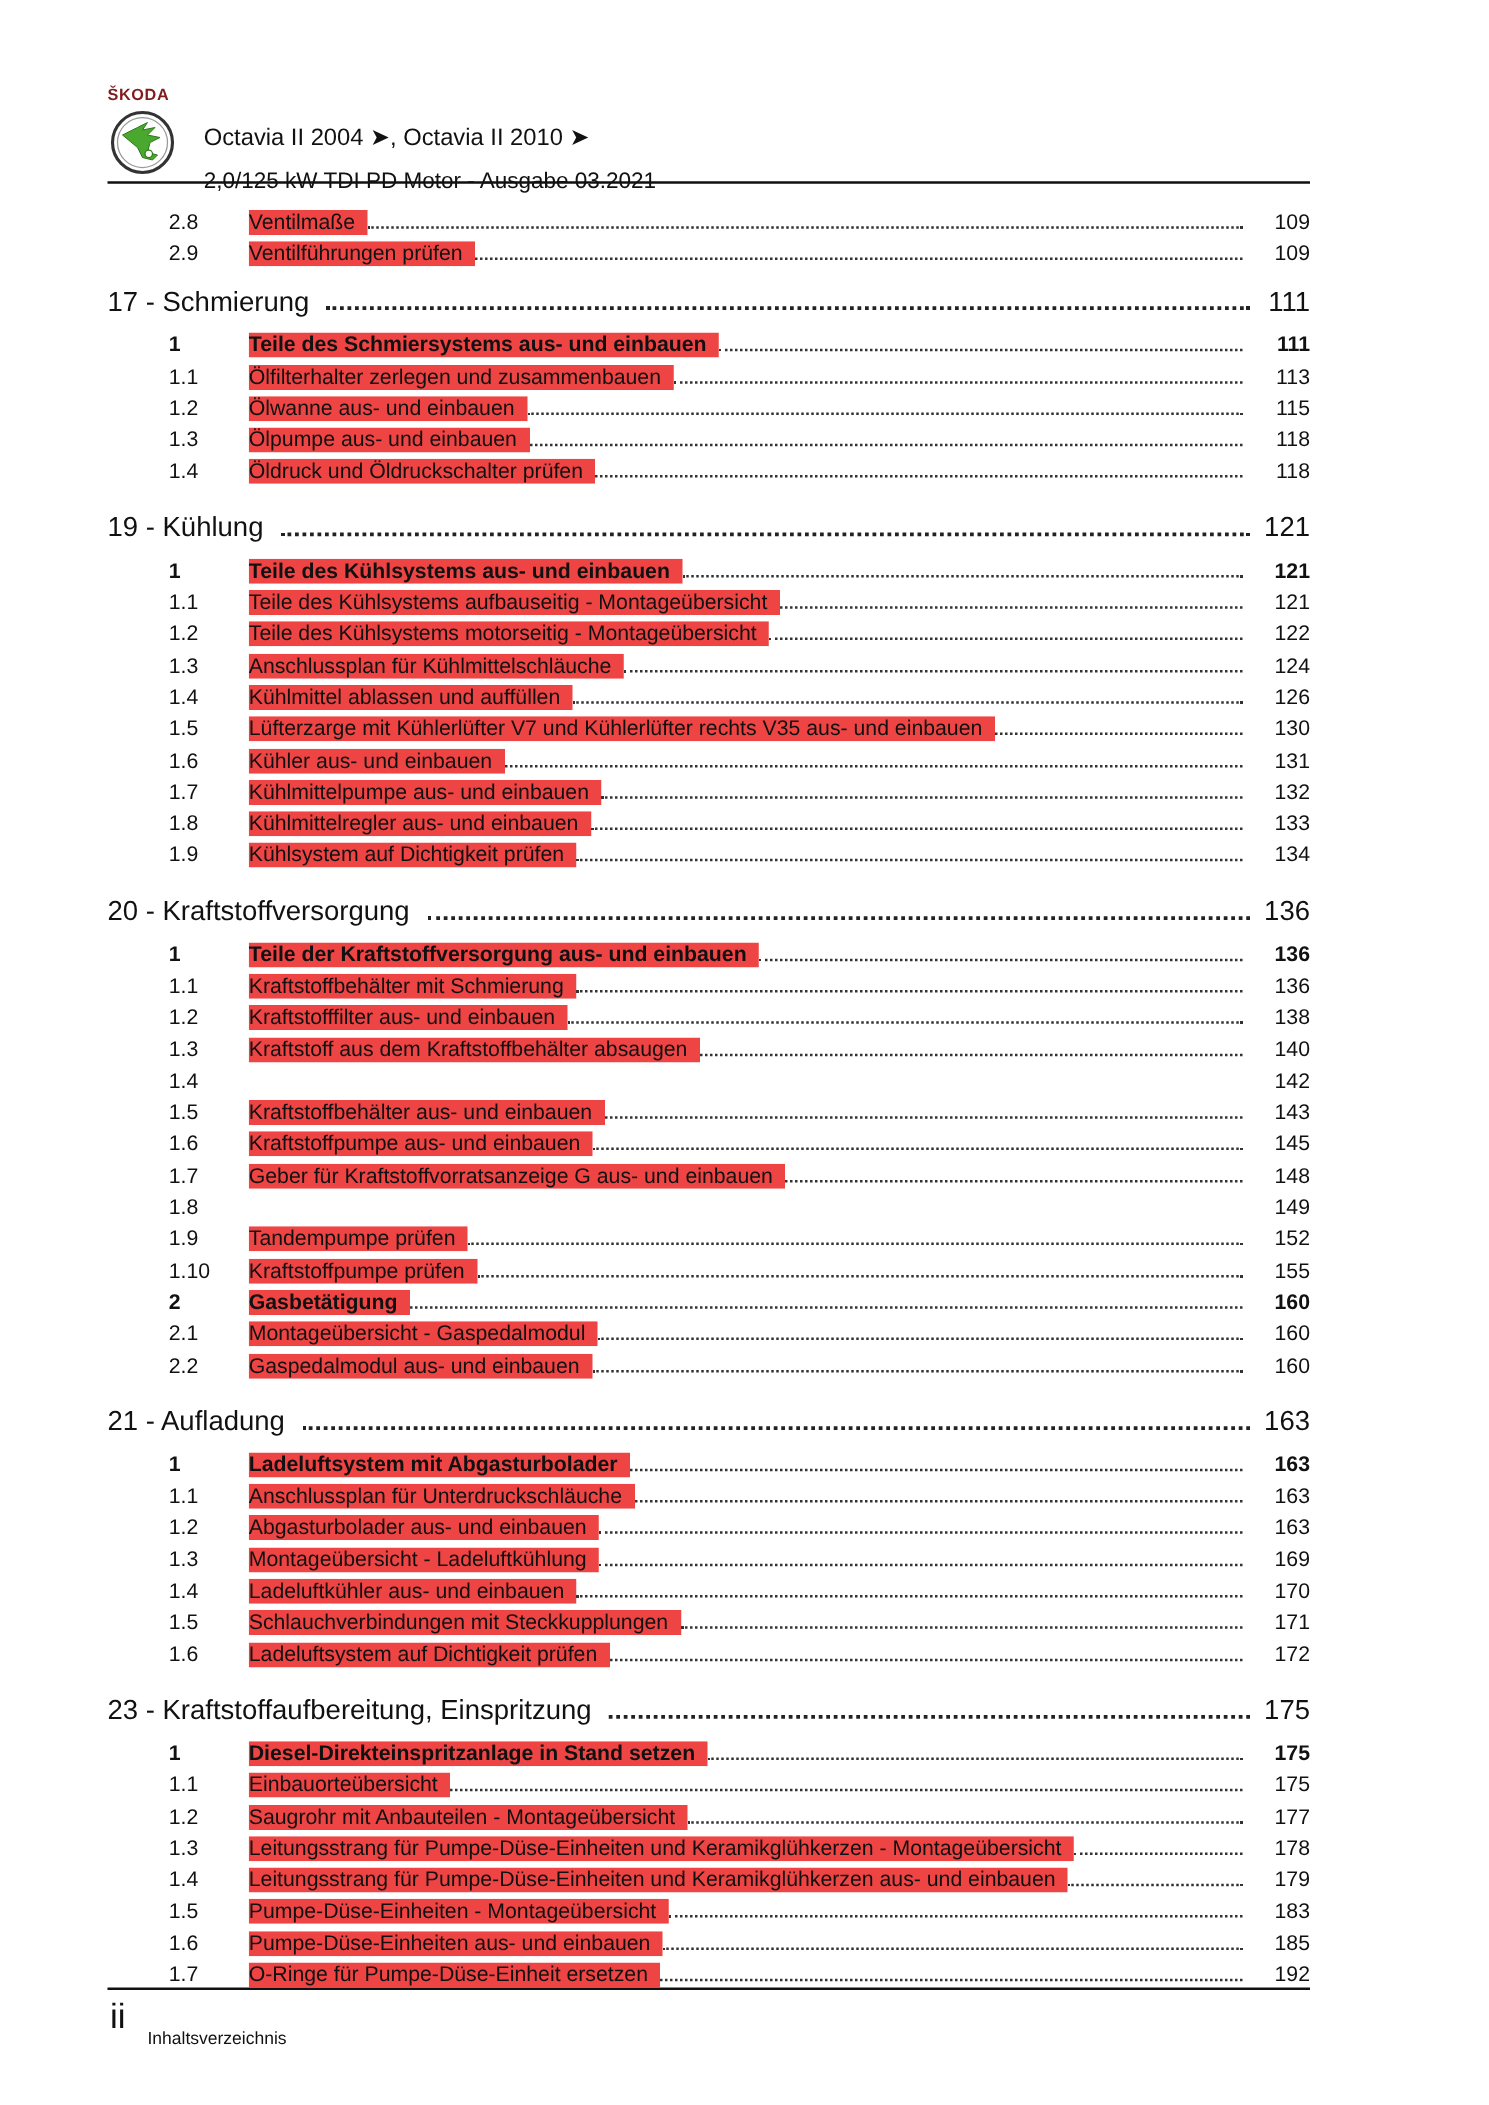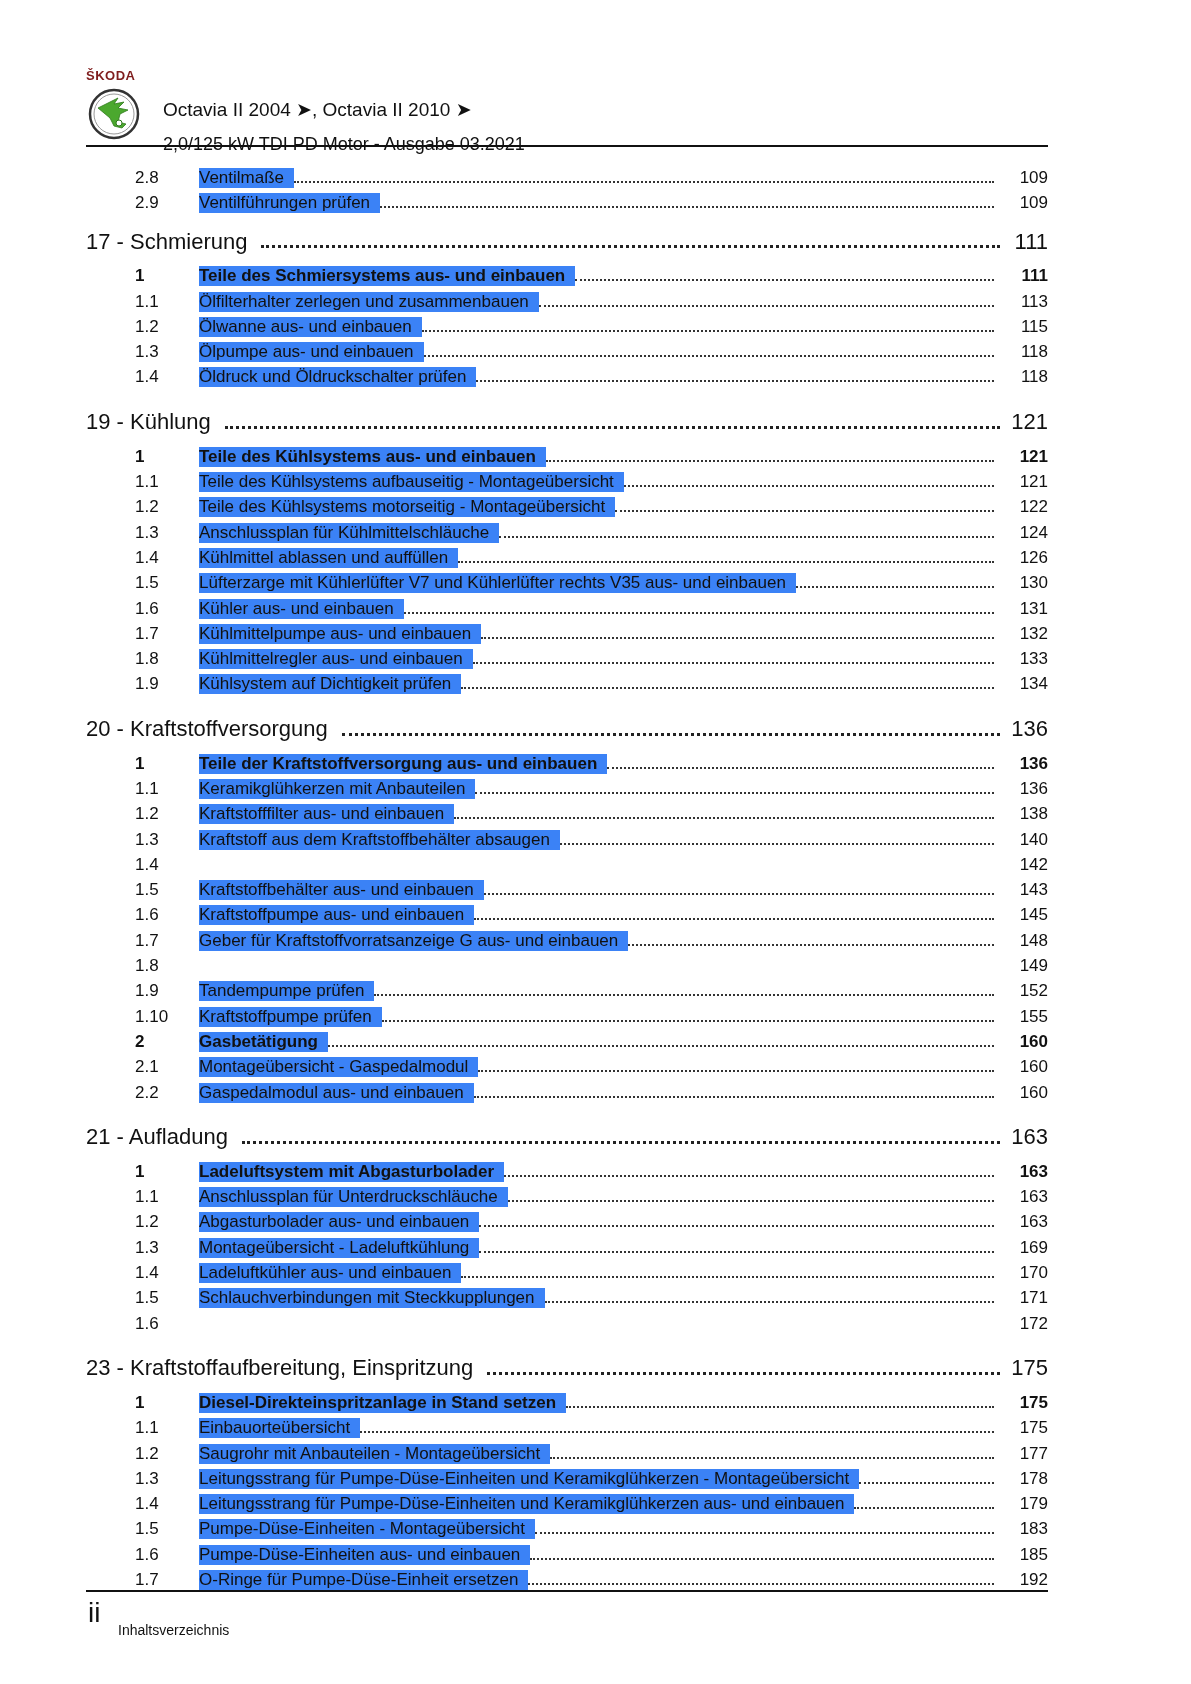--- a/index.html
+++ b/index.html
@@ -8,21 +8,21 @@
   .header { position: absolute; left: 86px; top: 68px; width: 962px; height: 78px; }
   .brand { position: absolute; left: 0; top: 0; font-weight: bold; font-size: 13px; letter-spacing: 0.5px; color: #7f1d1d; }
   .logo { position: absolute; left: 2px; top: 20px; width: 52px; height: 52px; }
   .title1 { position: absolute; left: 77px; top: 30px; font-size: 19px; color: #111; }
   .title2 { position: absolute; left: 77px; top: 66px; font-size: 18px; color: #111; }
   .rule-top { position: absolute; left: 86px; top: 145px; width: 962px; height: 2px; background: #111; }
   .toc { position: absolute; left: 86px; top: 165px; width: 962px; }
   .row { position: relative; height: 25.3px; display: flex; align-items: center; font-size: 17px; white-space: nowrap; }
   .row .num { position: absolute; left: 49px; }
   .row .ttl { position: absolute; left: 113px; right: 48px; display: flex; align-items: center; overflow: hidden; }
-  .row .ttl .txt { flex: 0 0 auto; padding-right: 10px; background: #3b82f6; }
+  .row .ttl .txt { flex: 0 0 auto; padding-right: 10px; background: #ef4444; }
   .row .ttl .dots { flex: 1 1 auto; border-bottom: 2px dotted #333; height: 0; margin-top: 8px; margin-right: 6px; }
   .row .pg { position: absolute; right: 0; }
   .row.bold { font-weight: bold; }
   .chap { position: relative; height: 44px; display: flex; align-items: center; font-size: 22px; white-space: nowrap; margin-top: 4px; }
   .chap .ttl { position: absolute; left: 0; right: 44px; display: flex; align-items: center; overflow: hidden; }
   .chap .ttl .txt { flex: 0 0 auto; padding-right: 14px; }
   .chap .ttl .dots { flex: 1 1 auto; border-bottom: 3px dotted #222; height: 0; margin-top: 10px; margin-right: 4px; }
   .chap .pg { position: absolute; right: 0; font-size: 22px; }
   .gap { height: 6px; }
   .rule-bottom { position: absolute; left: 86px; top: 1590px; width: 962px; height: 2px; background: #111; }
@@ -210,21 +210,21 @@
         <span class="num">1</span>
         <span class="ttl">
           <span class="txt">Teile der Kraftstoffversorgung aus- und einbauen</span>
           <span class="dots"></span>
         </span>
         <span class="pg">136</span>
       </div>
       <div class="row">
         <span class="num">1.1</span>
         <span class="ttl">
-          <span class="txt">Keramikglühkerzen mit Anbauteilen</span>
+          <span class="txt">Kraftstoffbehälter mit Schmierung</span>
           <span class="dots"></span>
         </span>
         <span class="pg">136</span>
       </div>
       <div class="row">
         <span class="num">1.2</span>
         <span class="ttl">
           <span class="txt">Kraftstofffilter aus- und einbauen</span>
           <span class="dots"></span>
         </span>
@@ -361,20 +361,24 @@
       <div class="row">
         <span class="num">1.5</span>
         <span class="ttl">
           <span class="txt">Schlauchverbindungen mit Steckkupplungen</span>
           <span class="dots"></span>
         </span>
         <span class="pg">171</span>
       </div>
       <div class="row">
         <span class="num">1.6</span>
+        <span class="ttl">
+          <span class="txt">Ladeluftsystem auf Dichtigkeit prüfen</span>
+          <span class="dots"></span>
+        </span>
         <span class="pg">172</span>
       </div>
       <div class="gap"></div>
       <div class="chap">
         <span class="ttl">
           <span class="txt">23 - Kraftstoffaufbereitung, Einspritzung</span>
           <span class="dots"></span>
         </span>
         <span class="pg">175</span>
       </div>

